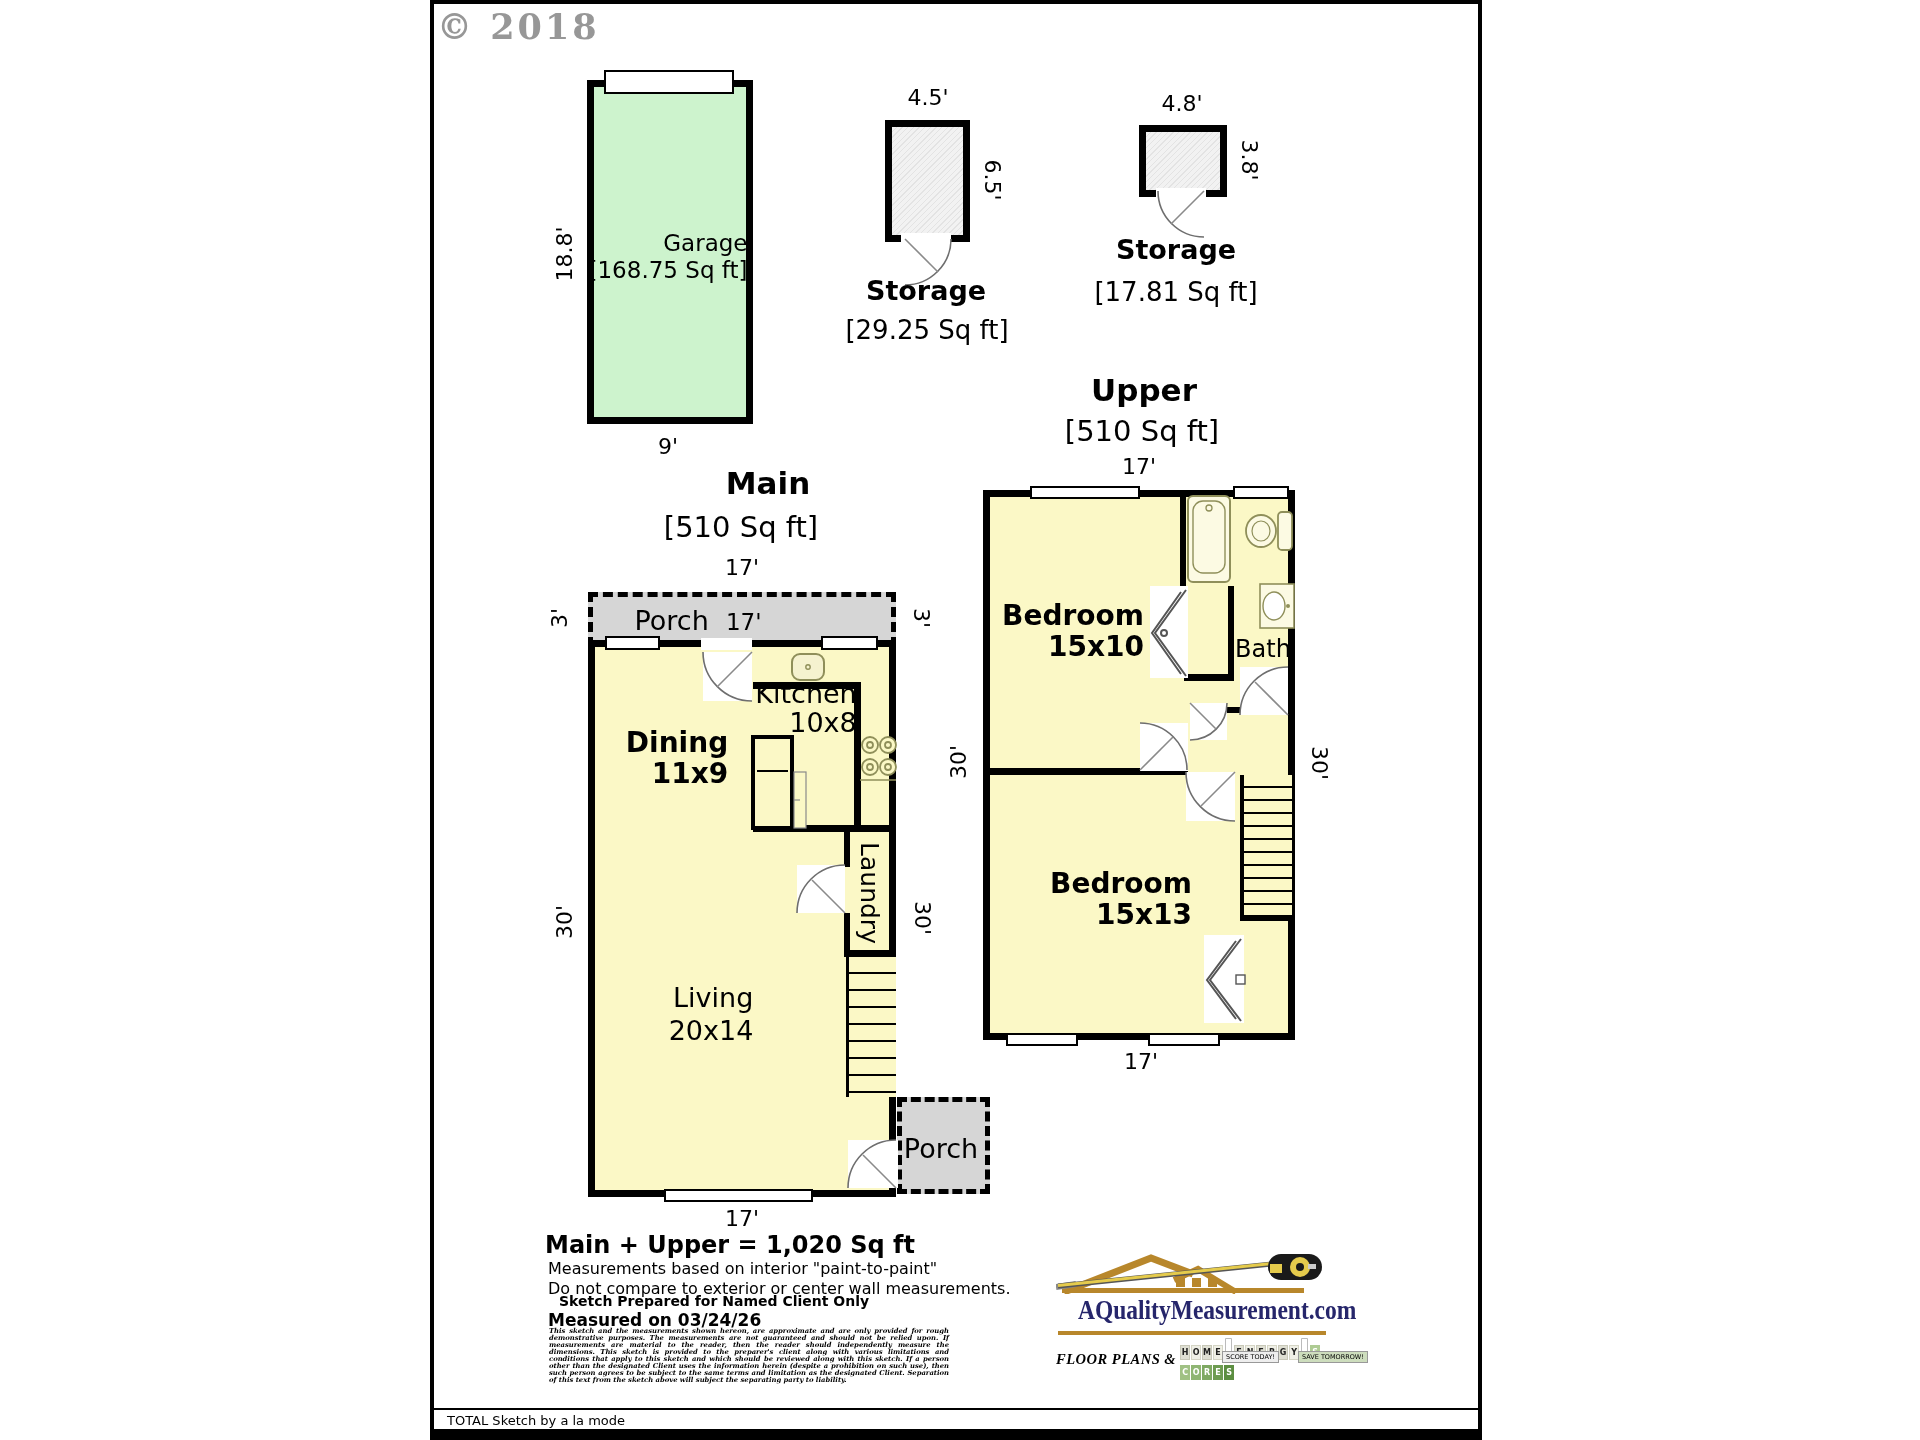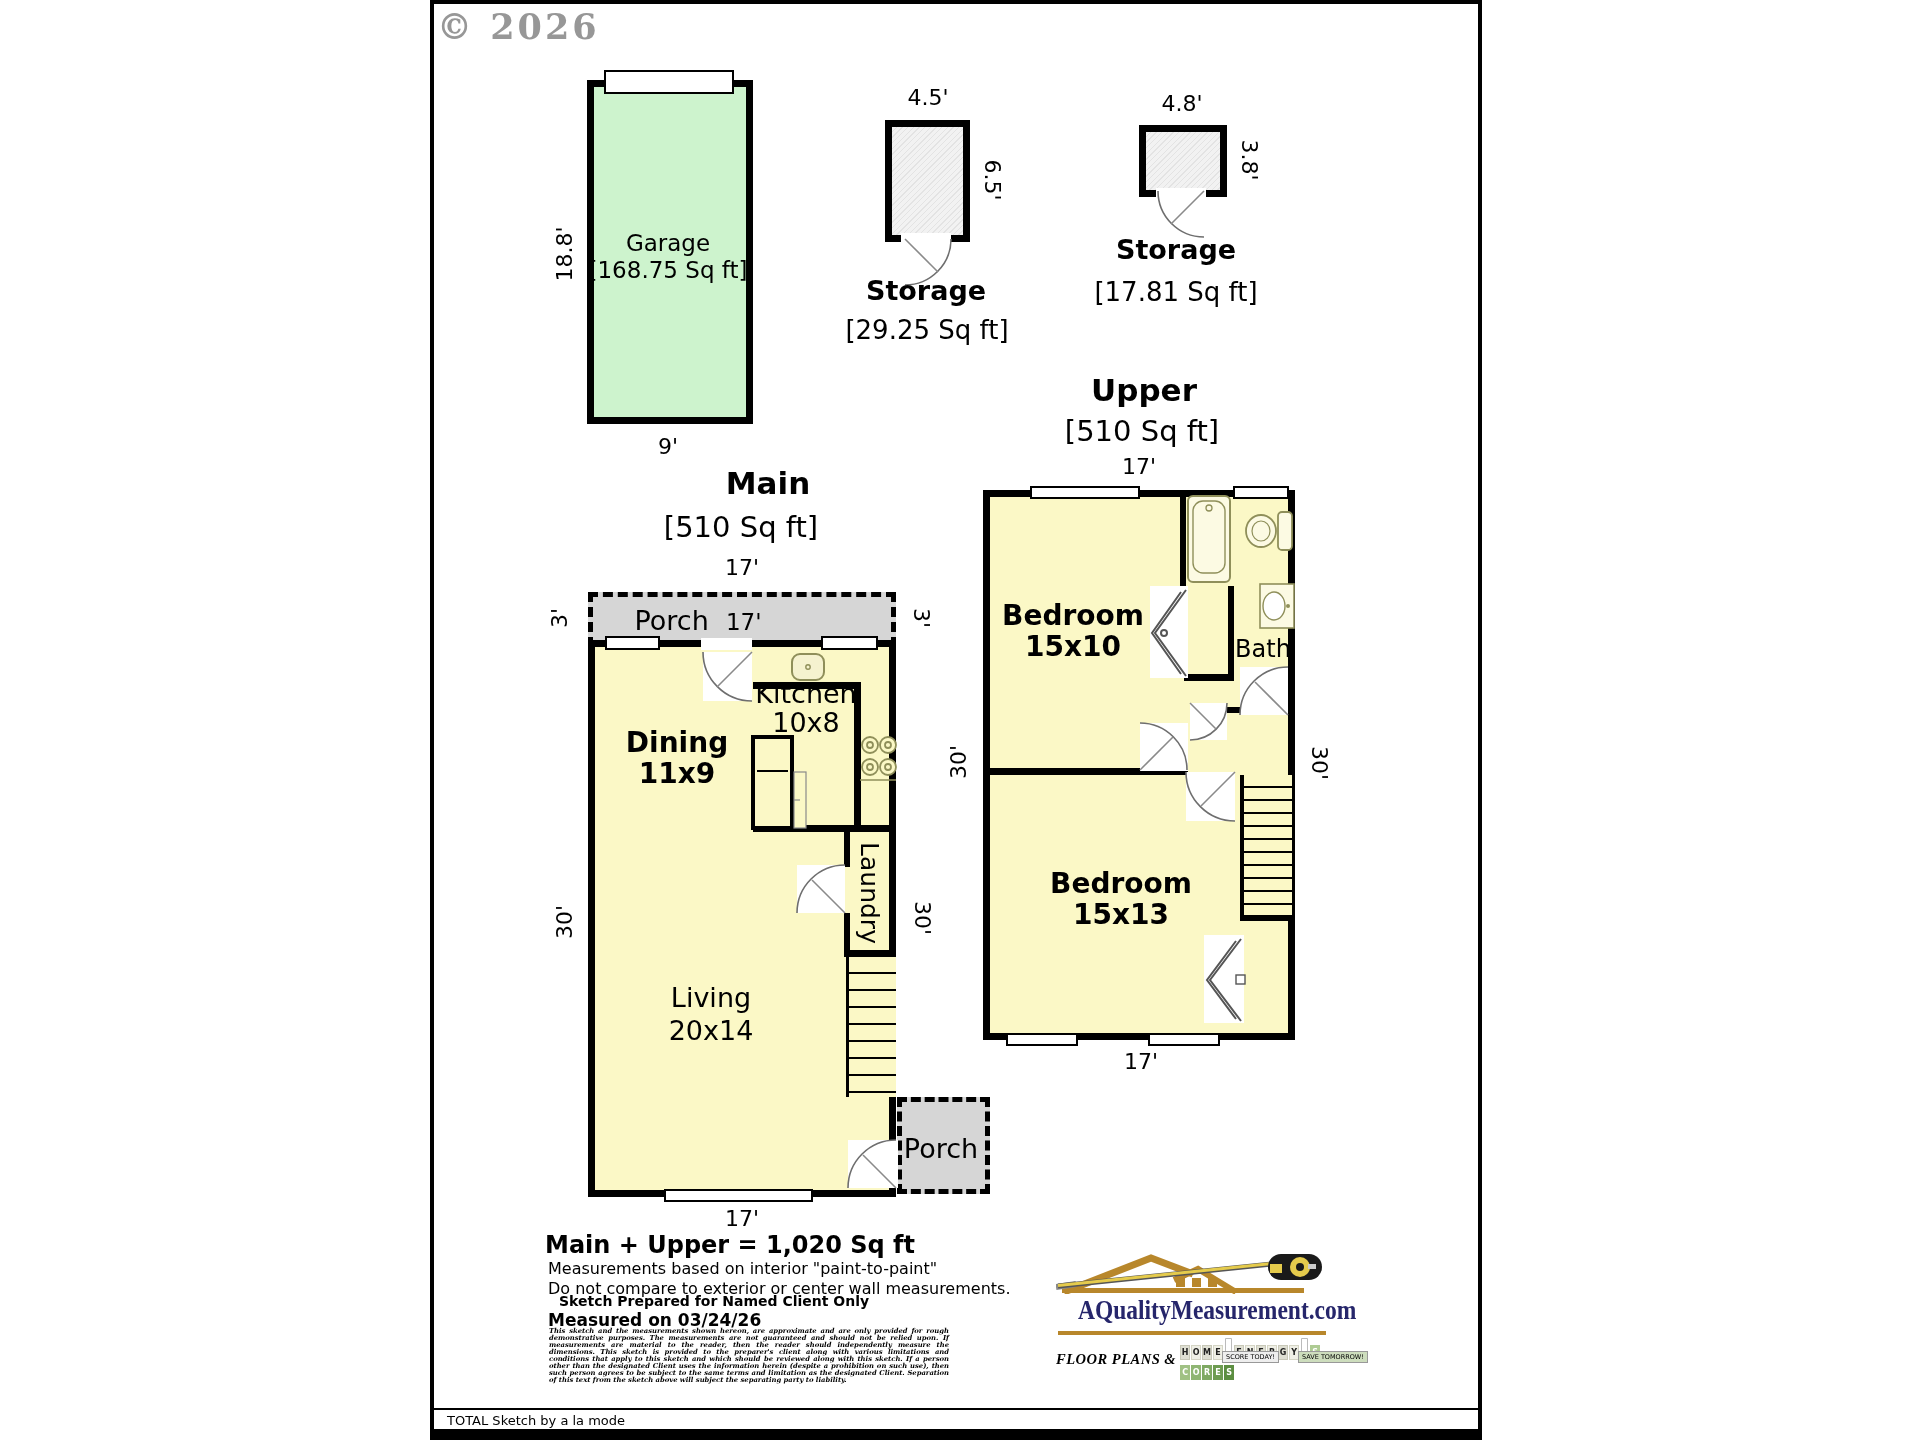--- a/index.html
+++ b/index.html
@@ -14,21 +14,21 @@
   .yellow{background:#FBF8C6;}
   .gray{background:#D6D6D6;}
   .hatch{background:repeating-linear-gradient(135deg,#F2F2F2 0 3px,#E3E3E3 3px 4px);}
   .dash{border:5px dashed #000;z-index:9;}
   .wall{position:absolute;background:#000;z-index:20;}
   .win{position:absolute;background:#fff;border:2px solid #000;box-sizing:border-box;z-index:26;}
   .gapw{position:absolute;background:#fff;z-index:25;}
   .stairs{position:absolute;z-index:15;box-sizing:border-box;}
   .stairs-main{background:repeating-linear-gradient(180deg,#FBF8C6 0 15px,#000 15px 17px);border-left:3px solid #000;}
   .stairs-upper{background:repeating-linear-gradient(180deg,#FBF8C6 0 11px,#000 11px 13px);border-left:4px solid #000;}
-  .hlabel{position:absolute;transform:translate(-50%,-50%);white-space:nowrap;text-align:center;z-index:40;}
+  .hlabel{position:absolute;transform:translate(-50%,-50%);white-space:nowrap;text-align:right;z-index:40;}
   .vccw{position:absolute;transform:translate(-50%,-50%) rotate(-90deg);white-space:nowrap;z-index:40;}
   .vcw{position:absolute;transform:translate(-50%,-50%) rotate(90deg);white-space:nowrap;z-index:40;}
   .dim{font-size:22px;}
   .roomname{font-size:28px;line-height:31px;font-weight:bold;}
   .b{font-weight:bold;}
   .overlay{position:absolute;left:0;top:0;z-index:30;pointer-events:none;}
   .copyright{left:437px;top:6px;font-family:"DejaVu Serif",serif;font-weight:bold;
              font-size:35px;color:#979797;letter-spacing:3px;z-index:5;}
   .fline{position:absolute;z-index:40;}
   .disc{font-family:"DejaVu Serif",serif;font-style:italic;font-weight:bold;
@@ -56,21 +56,21 @@
        font-family:"DejaVu Sans",sans-serif;white-space:nowrap;margin-left:46px;}
   .sub1{left:120px;background:#EEE;}
   .sub2{left:196px;background:#CDDDBD;}
 </style>
 </head>
 <body>
 
 <div id="canvas">
 
   <div class="abs frame"></div>
-  <div class="abs copyright">© 2026</div>
+  <div class="abs copyright">© 2018</div>
 
   <div class="room green" style="left:587px;top:80px;width:166px;height:344px;"></div>
   <div class="win" style="left:604px;top:70px;width:130px;height:24px;"></div>
   <span class="vccw dim" style="left:564px;top:254px;">18.8'</span>
   <div class="hlabel" style="left:668px;top:257px;font-size:23px;line-height:27px;">
     <div>Garage</div>
     <div>[168.75 Sq ft]</div>
   </div>
   <span class="hlabel dim" style="left:668px;top:446px;">9'</span>
 

